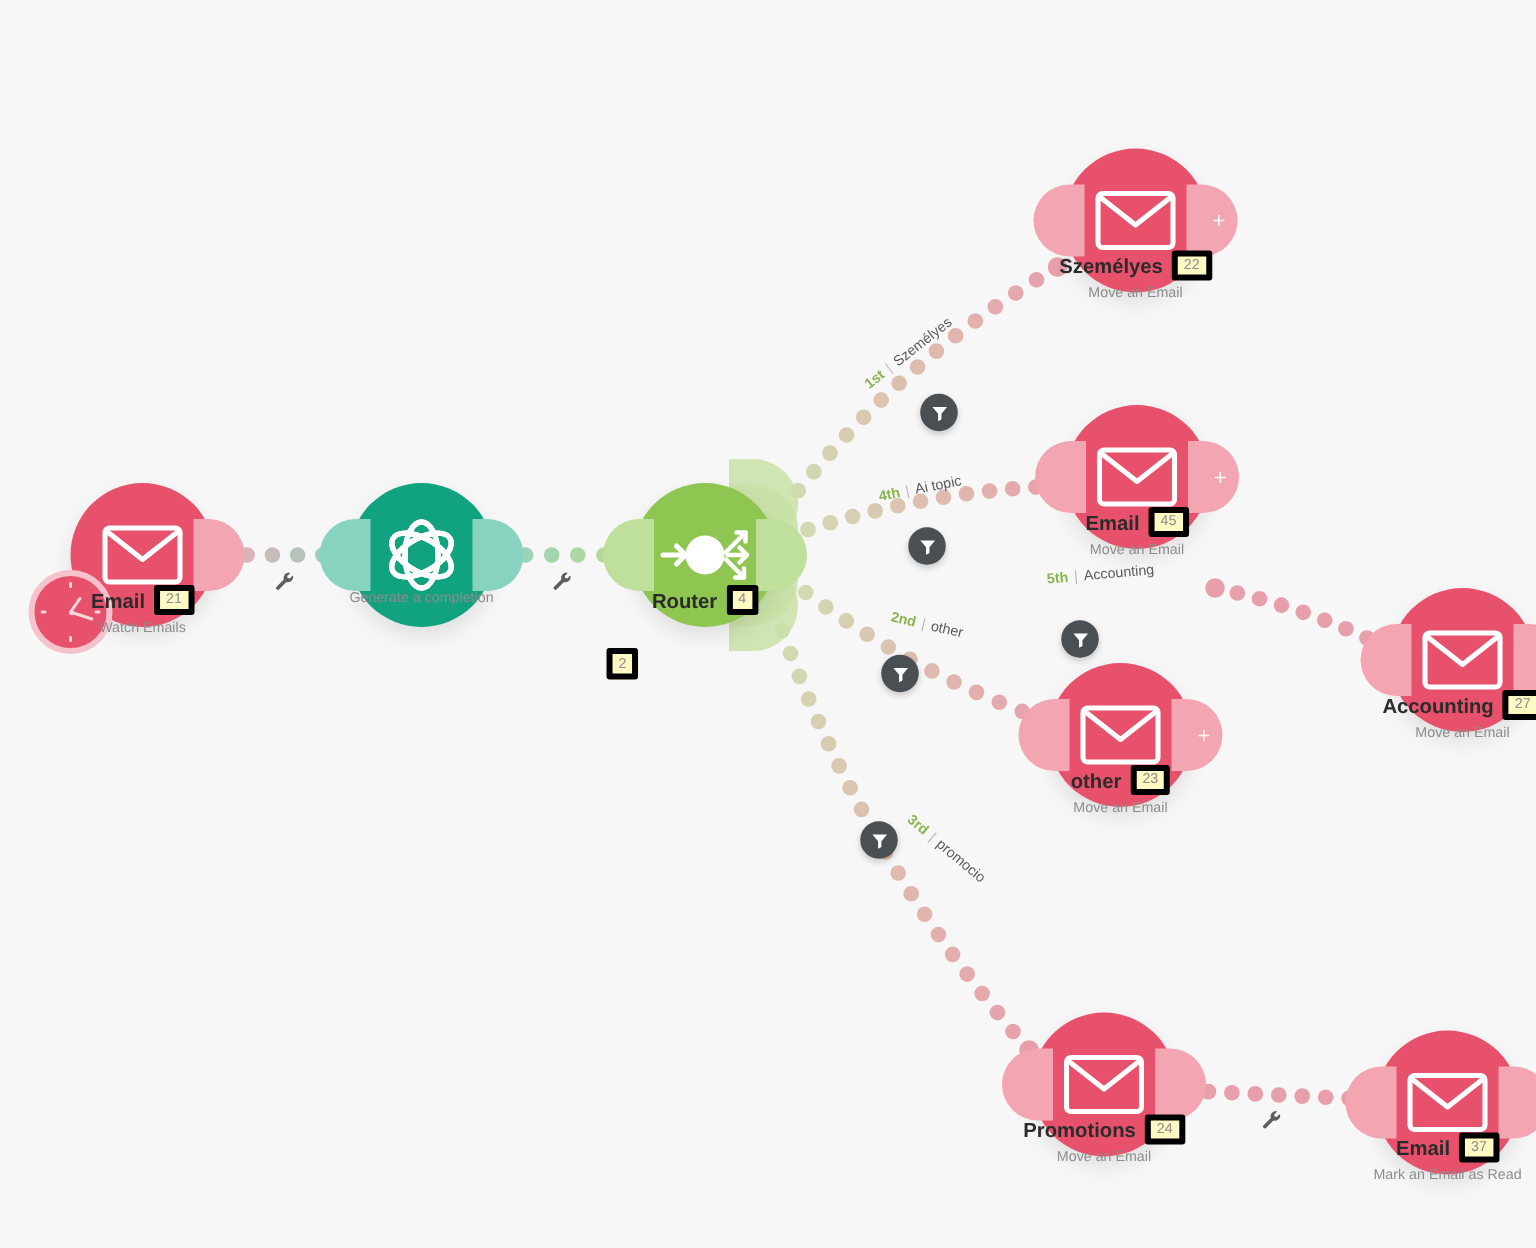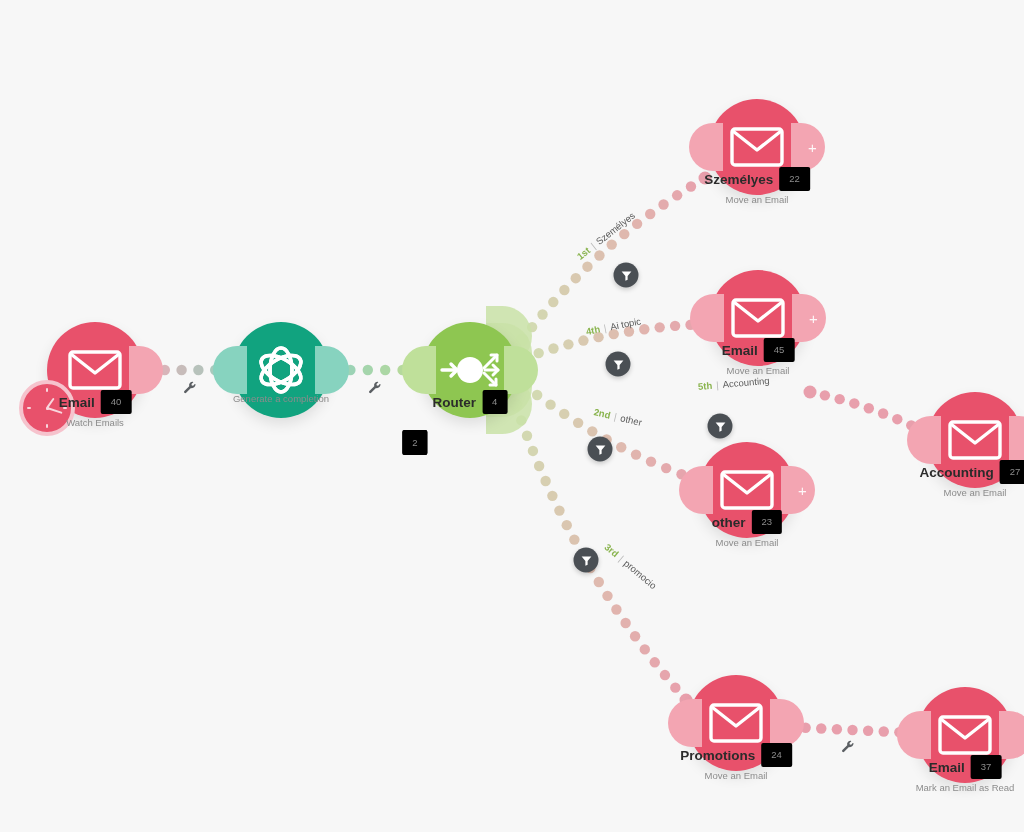--- a/index.html
+++ b/index.html
@@ -36,21 +36,21 @@
   .fan{position:absolute;top:50%;left:50%;transform:translate(-50%,-50%);}
   .fan i{position:absolute;width:46px;height:60px;border-radius:0 30px 30px 0;background:#c9e2a7;opacity:.85;}
 
   .caption{
     position:absolute;left:50%;transform:translateX(-50%);
     top:68px;white-space:nowrap;text-align:center;
   }
   .cap-row{display:flex;align-items:center;justify-content:center;gap:6px;}
   .cap-title{font-size:13.5px;font-weight:bold;color:#2b2b2b;}
   .badge{
-    font-size:9.5px;color:#8c8c8c;border:6px solid #000000;background:#000000;
+    font-size:9.5px;color:#8c8c8c;border:4px solid #000000;background:#fef9c3;
     border-radius:2px;padding:1px 4px;line-height:1.1;
   }
   .cap-sub{font-size:9.5px;color:#8c8c8c;margin-top:3px;}
 
   
   .loose-badge{position:absolute;transform:translate(-50%,-50%);}
 
   
   .wrench{position:absolute;transform:translate(-50%,-50%);color:#5b5f63;font-size:13px;}
 
@@ -198,21 +198,21 @@
               <i class="tick" style="top:4px"></i>
               <i class="tick" style="bottom:4px"></i>
               <i class="tick" style="top:50%;left:4px;width:4px;height:2px;margin:-1px 0 0 0"></i>
               <i class="tick" style="top:50%;right:4px;left:auto;width:4px;height:2px;margin:-1px 0 0 0"></i>
             </div>
           </div>
         </div>
         <div class="caption">
           <div class="cap-row">
             <span class="cap-title">Email</span>
-            <span class="badge">40</span>
+            <span class="badge">21</span>
           </div>
           <div class="cap-sub">Watch Emails</div>
         </div>
       </div>
       <div class="node" style="left: 281px; top: 370px;">
         <div class="bulb teal">
           <div class="nub left teall"></div>
           <div class="nub right teall"></div>
           <svg width="60" height="60" viewBox="0 0 60 60">
             <ellipse cx="30" cy="30" rx="11" ry="22" fill="none" stroke="#fff" stroke-width="3.6" stroke-linecap="round" transform="rotate(0 30 30)"></ellipse>

